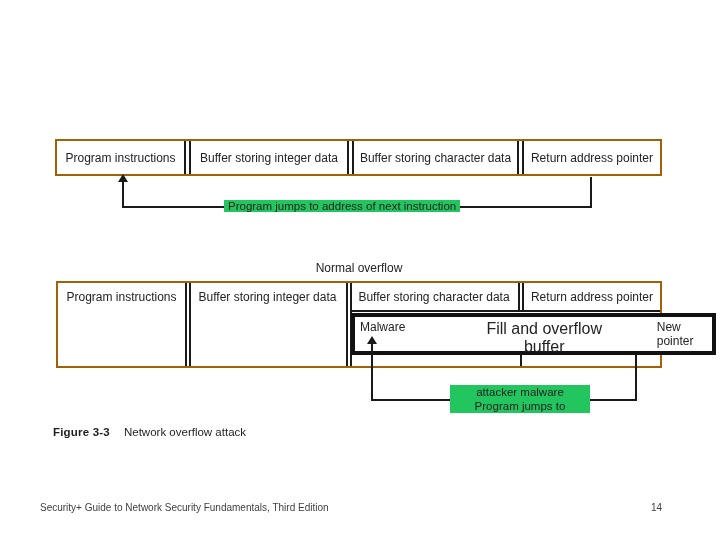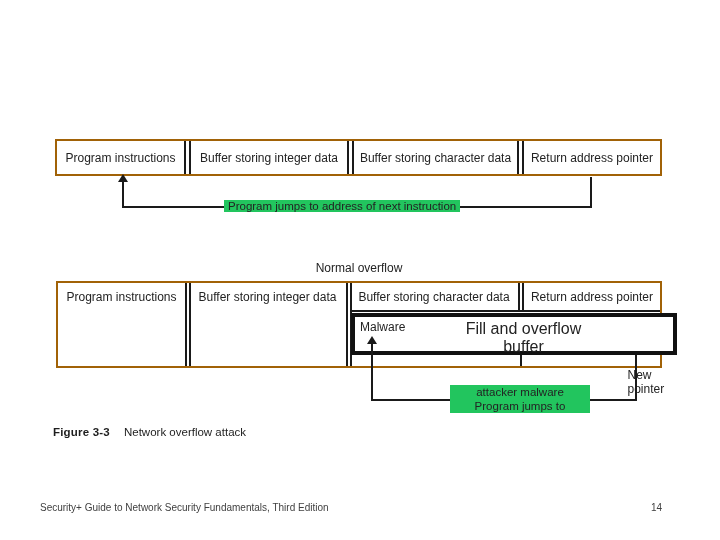--- a/index.html
+++ b/index.html
@@ -16,25 +16,25 @@
   
   .boxrow{border:2px solid #a16207;box-sizing:border-box;background:#ffffff;}
   .cell{position:absolute;top:0;bottom:0;display:flex;align-items:center;justify-content:center;
         box-sizing:border-box;text-align:center;white-space:nowrap;}
   .bl{border-left:2px solid #1a1a1a;}
   .br{border-right:2px solid #1a1a1a;}
   
   .vline{position:absolute;width:2px;background:#1a1a1a;}
   .hline{position:absolute;height:2px;background:#1a1a1a;}
   .toplab{position:absolute;top:0;height:27px;display:flex;align-items:center;justify-content:center;white-space:nowrap;}
-  .overlay{position:absolute;left:293px;top:30px;width:326px;height:42px;border:4px solid #111111;
+  .overlay{position:absolute;left:293px;top:30px;width:365px;height:42px;border:4px solid #111111;
            box-sizing:border-box;background:#ffffff;display:flex;align-items:flex-start;padding-top:3px;}
   .ov-left{width:31%;padding-left:5px;box-sizing:border-box;font-size:12px;}
   .ov-center{width:44%;text-align:center;font-size:16px;}
-  .ov-right{width:25%;padding-left:34px;box-sizing:border-box;font-size:12px;line-height:14px;margin-top:48px;}
+  .ov-right{width:25%;padding-left:34px;box-sizing:border-box;font-size:12px;line-height:14px;}
   
   .arrowhead-up{position:absolute;width:0;height:0;
     border-left:5px solid transparent;border-right:5px solid transparent;
     border-bottom:8px solid #1a1a1a;}
   
   .caption{font-size:11.5px;color:#1e1e1e;}
   .caption b{letter-spacing:.2px;}
   .footer{font-size:10px;color:#3f3f3f;}
 </style>
 </head>

